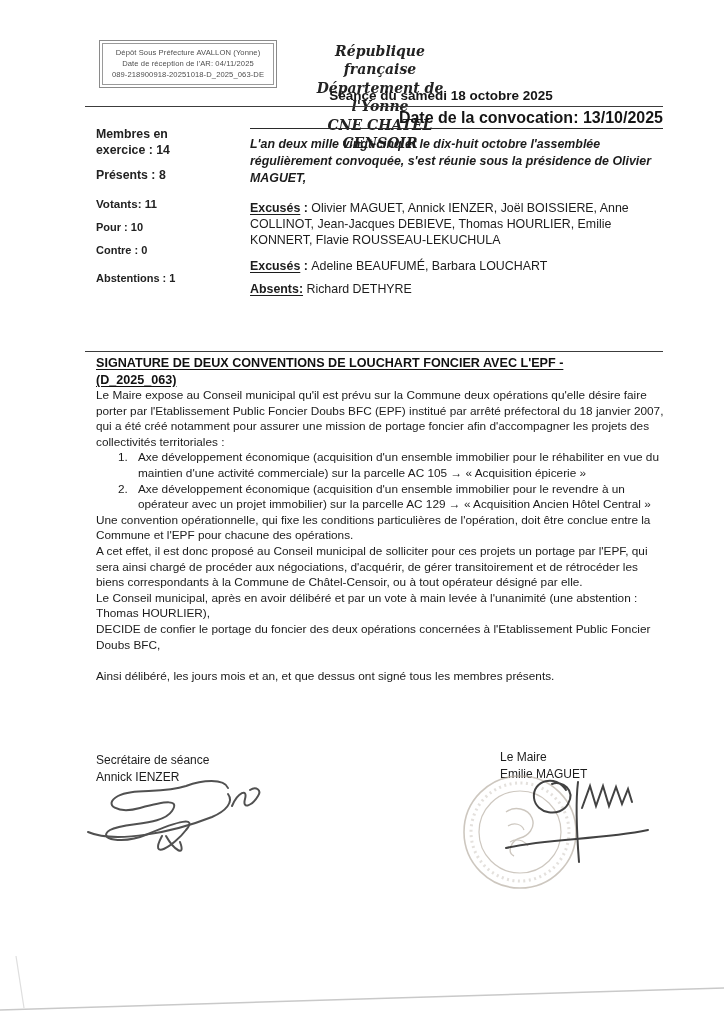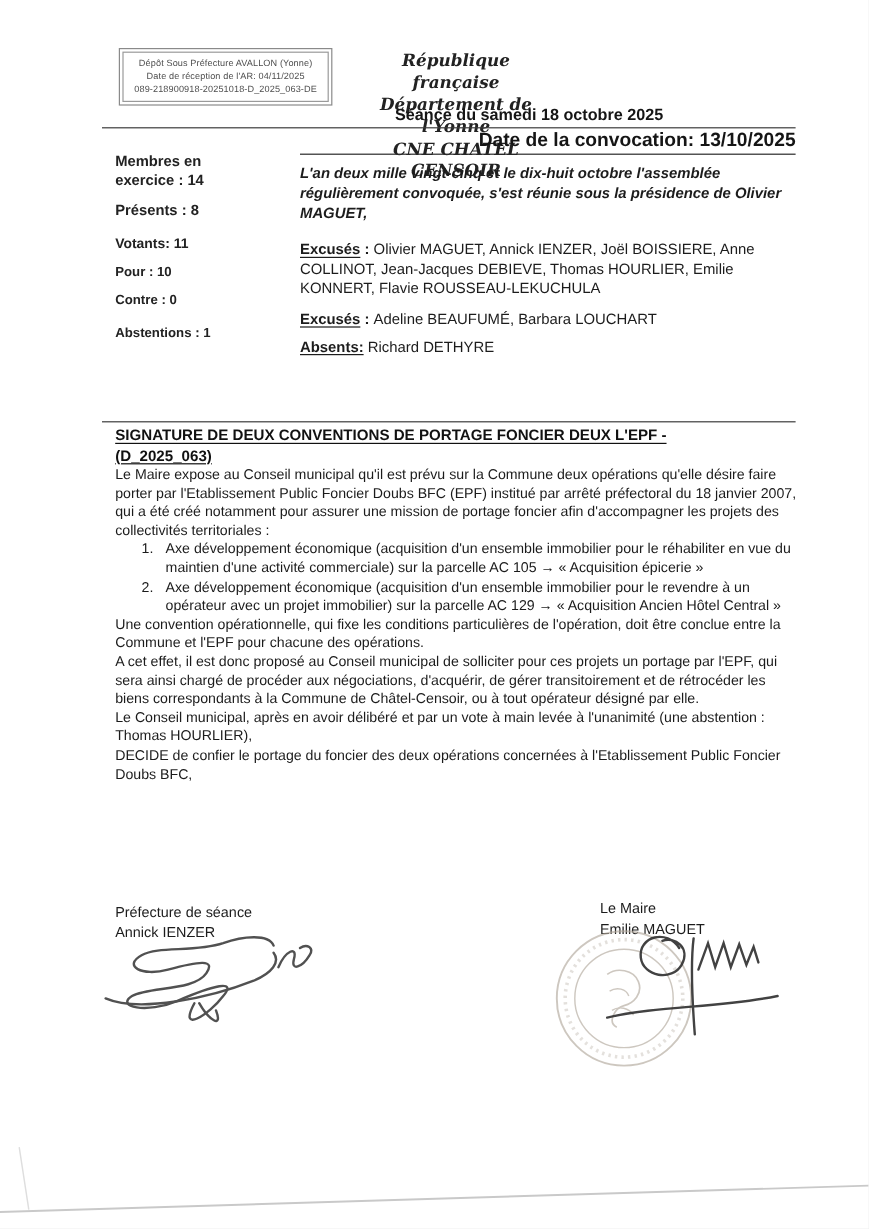--- a/index.html
+++ b/index.html
@@ -122,44 +122,45 @@
       <span class="att-label">Excusés</span><span class="att-sep"> : </span><span>Adeline BEAUFUMÉ, Barbara LOUCHART</span>
     </div>
     <div class="att-row">
       <span class="att-label">Absents:</span><span class="att-sep"> </span><span>Richard DETHYRE</span>
     </div>
   </div>
 
   <div class="rule rule-2"></div>
 
   <div class="delib-title">
-    <span class="tline" style="display:block">SIGNATURE DE DEUX CONVENTIONS DE PORTAGE FONCIER DEUX L'EPF -</span>
+    <span class="tline" style="display:block">SIGNATURE DE DEUX CONVENTIONS DE LOUCHART FONCIER AVEC L'EPF -</span>
     <span class="tline" style="display:inline-block">(D_2025_063)</span>
   </div>
 
   <div class="body-text">
     <p class="para">Le Maire expose au Conseil municipal qu'il est prévu sur la Commune deux opérations qu'elle désire faire porter par l'Etablissement Public Foncier Doubs BFC (EPF) institué par arrêté préfectoral du 18 janvier 2007, qui a été créé notamment pour assurer une mission de portage foncier afin d'accompagner les projets des collectivités territoriales :</p>
     <div class="num-list">
       <div class="li">
         <span class="num">1.</span>
         <span class="txt">Axe développement économique (acquisition d'un ensemble immobilier pour le réhabiliter en vue du maintien d'une activité commerciale) sur la parcelle AC 105 → « Acquisition épicerie »</span>
       </div>
       <div class="li">
         <span class="num">2.</span>
         <span class="txt">Axe développement économique (acquisition d'un ensemble immobilier pour le revendre à un opérateur avec un projet immobilier) sur la parcelle AC 129 → « Acquisition Ancien Hôtel Central »</span>
       </div>
     </div>
     <p class="para">Une convention opérationnelle, qui fixe les conditions particulières de l'opération, doit être conclue entre la Commune et l'EPF pour chacune des opérations.</p>
     <p class="para">A cet effet, il est donc proposé au Conseil municipal de solliciter pour ces projets un portage par l'EPF, qui sera ainsi chargé de procéder aux négociations, d'acquérir, de gérer transitoirement et de rétrocéder les biens correspondants à la Commune de Châtel-Censoir, ou à tout opérateur désigné par elle.</p>
     <p class="para">Le Conseil municipal, après en avoir délibéré et par un vote à main levée à l'unanimité (une abstention : Thomas HOURLIER),</p>
     <p class="para">DECIDE de confier le portage du foncier des deux opérations concernées à l'Etablissement Public Foncier Doubs BFC,</p>
+    <p class="para after-gap">Ainsi délibéré, les jours mois et an, et que dessus ont signé tous les membres présents.</p>
   </div>
 
   <div class="sig-label sig-left-block">
-    <div>Préfecture de séance</div>
+    <div>Secrétaire de séance</div>
     <div>Annick IENZER</div>
   </div>
   <div class="sig-label sig-right-block">
     <div>Le Maire</div>
     <div>Emilie MAGUET</div>
   </div>
 
   <svg class="sigsvg sig-left-svg" width="200" height="100" viewBox="0 0 200 100">
     <g fill="none" stroke="#333" stroke-width="2" stroke-linecap="round" opacity="0.85">
       <path d="M146,16 C142,6 120,8 104,14 C80,22 50,16 36,24 C20,33 36,42 58,36 C84,29 98,27 90,39 C80,54 42,50 28,58 C14,67 40,73 66,62 C96,49 116,44 104,58 C92,74 66,90 80,64"></path>

